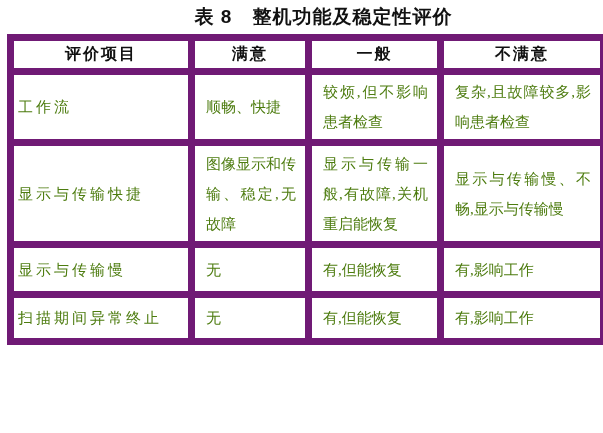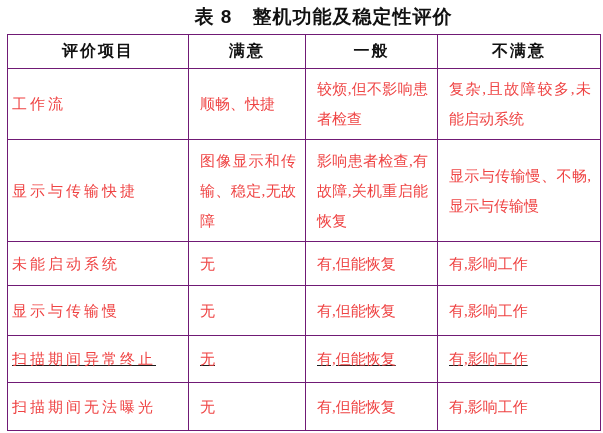--- a/index.html
+++ b/index.html
@@ -25,54 +25,54 @@
   }
   table.eval{
     position:absolute;
     left:7px;top:34px;
     width:593px;
     border-collapse:collapse;
     table-layout:fixed;
     background:#ffffff;
   }
   .eval th,.eval td{
-    border:1px solid #701a75;
+    border:7px solid #701a75;
     overflow:hidden;
   }
   .eval th{
     font-size:16px;
     font-weight:bold;
     text-align:center;
     vertical-align:middle;
     letter-spacing:2px;
     padding:2px 2px;
     color:#111111;
   }
   .eval td{
     font-size:15px;
     vertical-align:middle;
     line-height:30px;
-    color:#ef4444;
+    color:#4d7c0f;
   }
   .eval td.item{
     text-align:left;
     letter-spacing:3px;
     padding:2px 4px;
   }
   .eval td.val{
     text-align:justify;
     text-align-last:left;
     padding:2px 9px 2px 11px;
   }
   tr.hrow{height:34px;}
   tr.r0{height:71px;}
   tr.r1{height:102px;}
   tr.r2{height:44px;}
   tr.r3{height:50px;}
-  tr.r4{height:47px;text-decoration:underline;}
+  tr.r4{height:47px;}
   tr.r5{height:48px;}
 </style>
 </head>
 <body>
 
 <div class="page">
 
   <div class="caption">表 8　整机功能及稳定性评价</div>
 
   <table class="eval">
@@ -88,48 +88,36 @@
         <th>满意</th>
         <th>一般</th>
         <th>不满意</th>
       </tr>
     </thead>
     <tbody>
       <tr class="r0">
         <td class="item">工作流</td>
         <td class="val">顺畅、快捷</td>
         <td class="val">较烦,但不影响患者检查</td>
-        <td class="val">复杂,且故障较多,未能启动系统</td>
+        <td class="val">复杂,且故障较多,影响患者检查</td>
       </tr>
       <tr class="r1">
         <td class="item">显示与传输快捷</td>
         <td class="val">图像显示和传输、稳定,无故障</td>
-        <td class="val">影响患者检查,有故障,关机重启能恢复</td>
+        <td class="val">显示与传输一般,有故障,关机重启能恢复</td>
         <td class="val">显示与传输慢、不畅,显示与传输慢</td>
-      </tr>
-      <tr class="r2">
-        <td class="item">未能启动系统</td>
-        <td class="val">无</td>
-        <td class="val">有,但能恢复</td>
-        <td class="val">有,影响工作</td>
       </tr>
       <tr class="r3">
         <td class="item">显示与传输慢</td>
         <td class="val">无</td>
         <td class="val">有,但能恢复</td>
         <td class="val">有,影响工作</td>
       </tr>
       <tr class="r4">
         <td class="item">扫描期间异常终止</td>
         <td class="val">无</td>
         <td class="val">有,但能恢复</td>
         <td class="val">有,影响工作</td>
       </tr>
-      <tr class="r5">
-        <td class="item">扫描期间无法曝光</td>
-        <td class="val">无</td>
-        <td class="val">有,但能恢复</td>
-        <td class="val">有,影响工作</td>
-      </tr>
     </tbody>
   </table>
 
 </div>
 
 </body></html>

